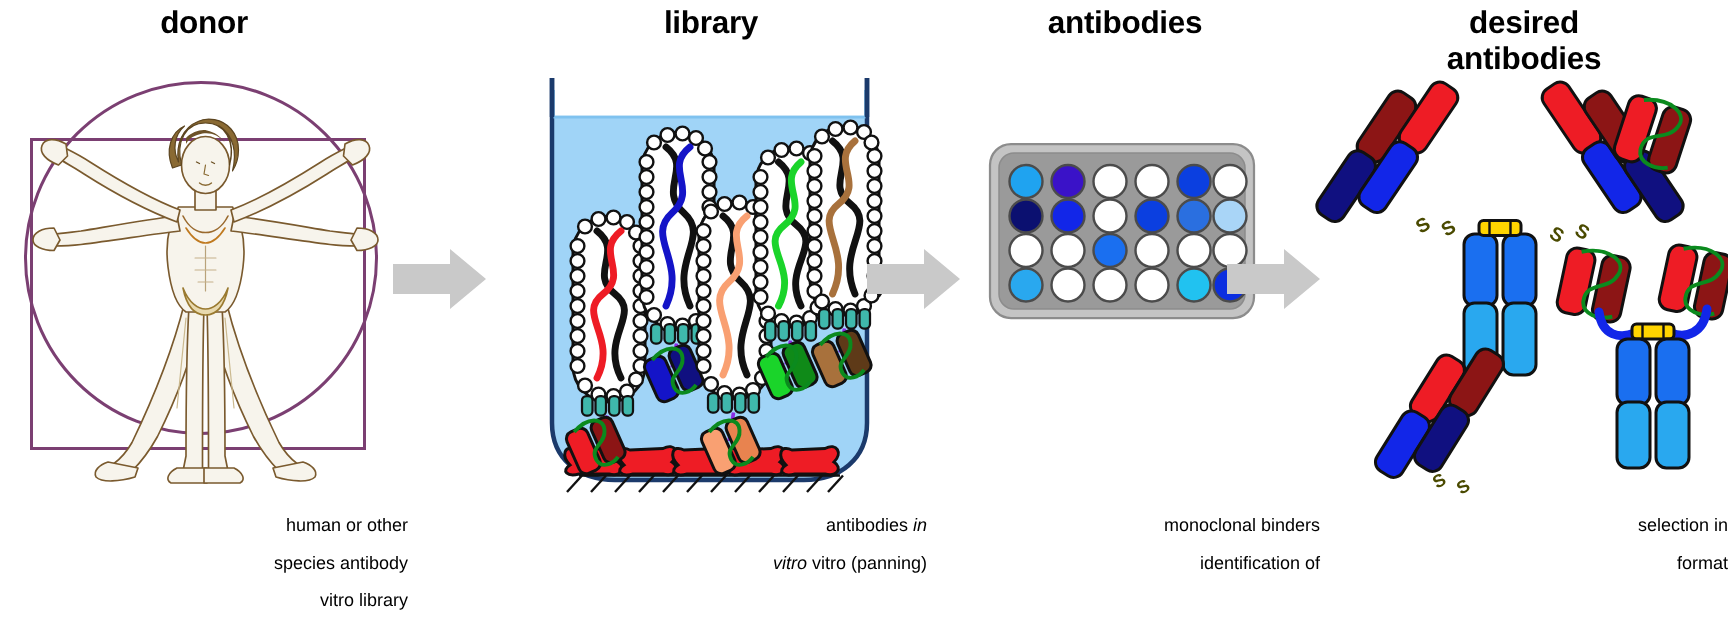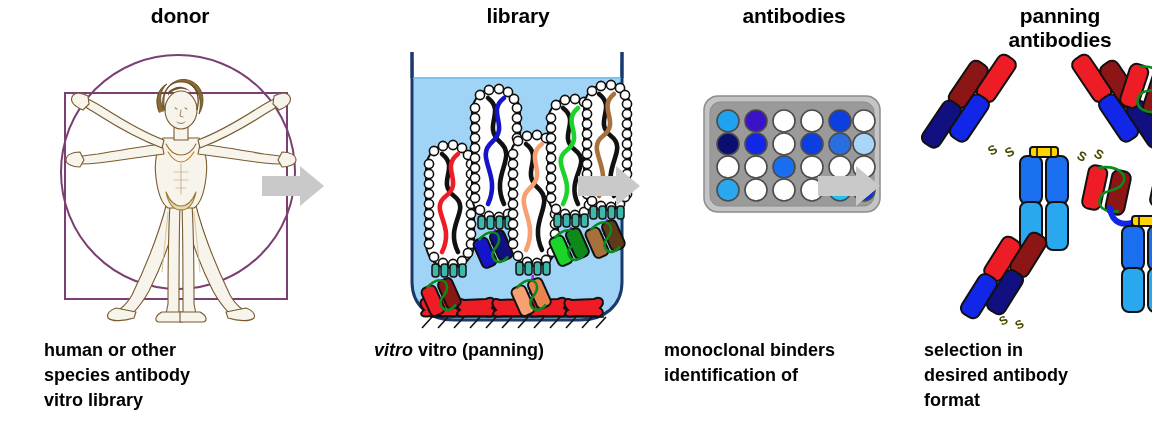--- a/index.html
+++ b/index.html
@@ -5,29 +5,29 @@
   html,body{margin:0;padding:0;background:#ffffff;}
   body{
     width:1152px;height:421px;
     font-family:"Liberation Sans", sans-serif;
     color:#000;
     overflow:hidden;
     position:relative;
   }
   #stage{position:relative;width:1152px;height:421px;}
 
-  .panel{position:absolute;top:0;height:302px;margin-left:44px;}
+  .panel{position:absolute;top:0;height:302px;}
   .panel-title{
     position:absolute;left:0;right:0;top:4px;
     text-align:center;font-weight:bold;font-size:21px;line-height:24px;
     letter-spacing:-0.2px;
   }
   .panel-caption{
     position:absolute;left:0;right:0;top:338px;
-    text-align:left;font-weight:bold;font-size:18px;line-height:25px;
+    text-align:right;font-weight:normal;font-size:12px;line-height:25px;
   }
   .panel-caption i{font-style:italic;}
 
   .art{position:absolute;left:0;right:0;top:52px;height:280px;}
 
   
   .arrow{position:absolute;width:64px;height:44px;}
   .arrow svg{display:block;width:64px;height:44px;}
 
   
@@ -414,20 +414,21 @@
           <g transform="translate(178,180) rotate(-24)">
             <rect x="0" y="0" width="15" height="30" rx="5" fill="#a8713c" stroke="#111" stroke-width="2"></rect>
             <rect x="18" y="0" width="15" height="30" rx="5" fill="#5e3a18" stroke="#111" stroke-width="2"></rect>
             <path d="M7 1 C19 -5 29 0 26 8 C23 17 12 14 13 24 C14 31 22 31 27 28" fill="none" stroke="#0b8a1e" stroke-width="2.6"></path>
           </g>
         </g>
       </svg>
     </div>
 
     <div class="panel-caption">
+      <div><span>antibodies </span><i>in</i></div>
       <div><i>vitro</i> <span>vitro (panning)</span></div>
     </div>
   </div>
 
   <div class="arrow" style="left:578px;top:164px;">
     <svg viewBox="0 0 64 44">
         <polygon points="0,12 38,12 38,2 62,22 38,42 38,32 0,32" fill="#c9c9c9"></polygon>
       </svg>
   </div>
 
@@ -480,21 +481,21 @@
   </div>
 
   <div class="arrow" style="left:818px;top:164px;">
     <svg viewBox="0 0 64 44">
         <polygon points="0,12 38,12 38,2 62,22 38,42 38,32 0,32" fill="#c9c9c9"></polygon>
       </svg>
   </div>
 
   <div class="panel" style="left:880px;width:272px;">
     <div class="panel-title">
-      <div>panning</div>
+      <div>desired</div>
       <div>antibodies</div>
     </div>
 
     <div class="art">
       <svg class="abart" viewBox="0 0 272 288">
 
         <g>
 
           <g transform="translate(30,6) rotate(34)">
             <rect x="0" y="0" width="20" height="50" rx="7" fill="#8c1515" stroke="#111" stroke-width="2"></rect>
@@ -574,18 +575,17 @@
           <rect x="178" y="174" width="22" height="44" rx="7" fill="#1a6ff0" stroke="#111" stroke-width="2"></rect>
           <rect x="204" y="174" width="22" height="44" rx="7" fill="#1a6ff0" stroke="#111" stroke-width="2"></rect>
           <rect x="178" y="216" width="22" height="44" rx="7" fill="#29a8ef" stroke="#111" stroke-width="2"></rect>
           <rect x="204" y="216" width="22" height="44" rx="7" fill="#29a8ef" stroke="#111" stroke-width="2"></rect>
         </g>
       </svg>
     </div>
 
     <div class="panel-caption">
       <div>selection in</div>
-      <div>desired antibody</div>
       <div>format</div>
     </div>
   </div>
 
 </div>
 
 </body></html>

